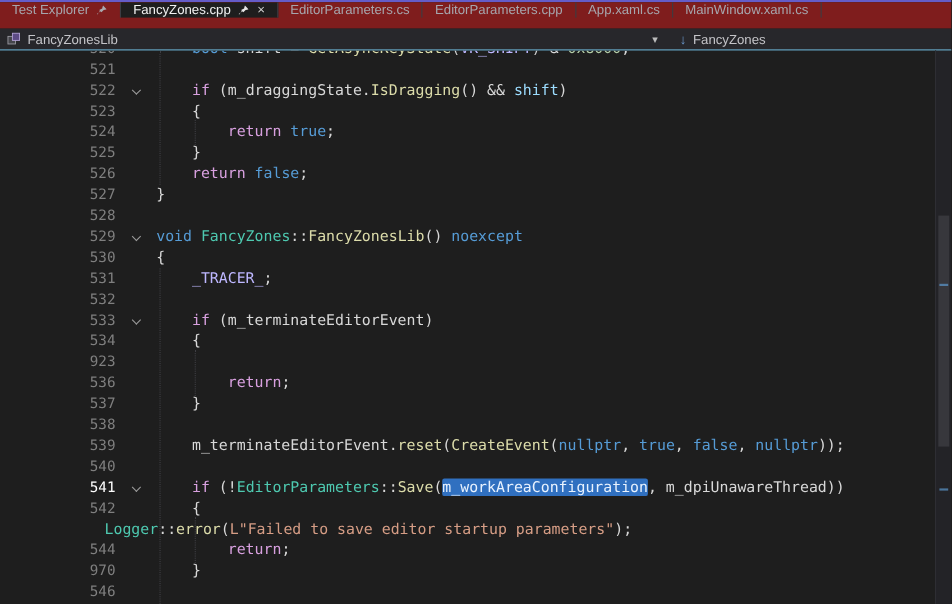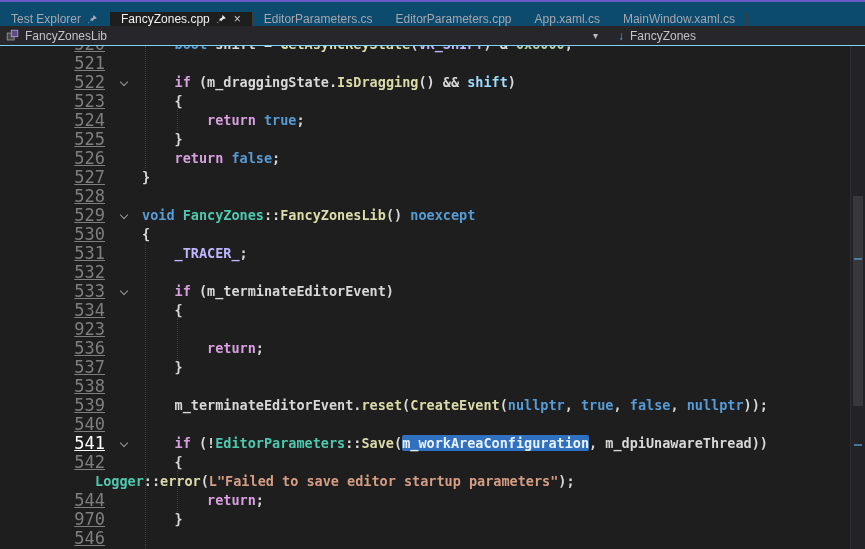--- a/index.html
+++ b/index.html
@@ -2,21 +2,21 @@
 <html style="--plain: #d8d8d8; --keyword: #569cd6; --control: #d8a0df; --type: #4ec9b0; --function: #dcdcaa; --parameter: #9cdcfe; --macro: #beb7ff; --string: #d69d85; --number: #b5cea8; --selection-bg: #3070c0; --selection-fg: #e8f2fe;"><head>
 <meta charset="utf-8">
 <style>
   html,body {margin:0; padding:0; background:#1e1e1e; }
   body {width:865px; height:549px; overflow:hidden; font-family:"Liberation Sans", sans-serif;}
   .app {position:relative; width:865px; height:549px; background:#1e1e1e; overflow:hidden;}
 
   .accent-line {height:2px; background:#655cc8;}
 
   
-  .tabbar {display:flex; height:24px; background:#0c4a6e; align-items:flex-end; font-size:12px; color:#a6a6ad; overflow:hidden;}
+  .tabbar {display:flex; height:24px; background:#7f1d1d; align-items:flex-start; font-size:12px; color:#a6a6ad; overflow:hidden;}
   .tab {display:flex; align-items:center; gap:6px; padding:0 11px; border-right:1px solid #3c3c42; white-space:nowrap; cursor:default;}
   .tab.active {background:#1e1e1e; color:#f2f2f2;}
   .tab .close {font-size:12px; line-height:1; color:#d2d2d2; margin-left:1px;}
   .tab-fill {flex:1;}
   .pin-svg {display:block;}
 
   
   .navbar {display:flex; height:20px; box-sizing:border-box; background:#27272b; border-bottom:1px solid #7dd3fc; font-size:12px; color:#c4c4c8; align-items:center;}
   .nav-combo {display:flex; align-items:center; gap:6px; height:100%;}
   .nav-combo.project {flex:0 0 608px; padding-left:6px; box-sizing:border-box;}
@@ -24,26 +24,26 @@
   .nav-combo.member {padding-left:10px;}
   .member-arrow {color:#6c9bd2; font-size:12px; line-height:1;}
 
   
   .editor {position:absolute; top:46px; left:0; right:14px; bottom:0; overflow:hidden;
            font-family:"DejaVu Sans Mono", monospace; font-size:13.5px; background:#1e1e1e;}
   .lines {position:relative; z-index:2;}
   .row {display:flex; height:19px; line-height:19px;}
   .row.partial {height:8px; overflow:hidden;}
   .row.partial .gutter, .row.partial .fold, .row.partial .code {margin-top:-11px;}
-  .gutter {flex:0 0 112px; box-sizing:border-box; text-align:right; padding-right:7px; color:#7f7f7f; font-size:17px;text-decoration:underline;}
+  .gutter {flex:0 0 112px; box-sizing:border-box; text-align:right; padding-right:7px; color:#7f7f7f; font-size:13px;}
   .row.current .gutter {color:#fdfdfd;}
   .fold {flex:0 0 30px; position:relative;}
   .fold.has::before {content:""; position:absolute; left:9px; top:6px; width:5px; height:5px;
         border-right:1.2px solid #9b9b9b; border-bottom:1.2px solid #9b9b9b; transform:rotate(45deg);}
-  .code {white-space:pre; color:var(--plain,#d8d8d8);font-weight:bold;}
+  .code {white-space:pre; color:var(--plain,#d8d8d8);}
 
   .tk-pl{color:var(--plain);} .tk-kw{color:var(--keyword);} .tk-ct{color:var(--control);}
   .tk-ty{color:var(--type);} .tk-fn{color:var(--function);} .tk-pa{color:var(--parameter);}
   .tk-mc{color:var(--macro);} .tk-st{color:var(--string);} .tk-nm{color:var(--number);}
   .tk-sel{background:var(--selection-bg); color:var(--selection-fg); border-radius:2px;}
 
   .guide {position:absolute; width:0; border-left:1px dotted #3f3f44; z-index:1;}
 
   
   .scrollbar {position:absolute; top:46px; right:0; width:14px; bottom:0; background:#232327; border-left:1px solid #2e2e33;}

